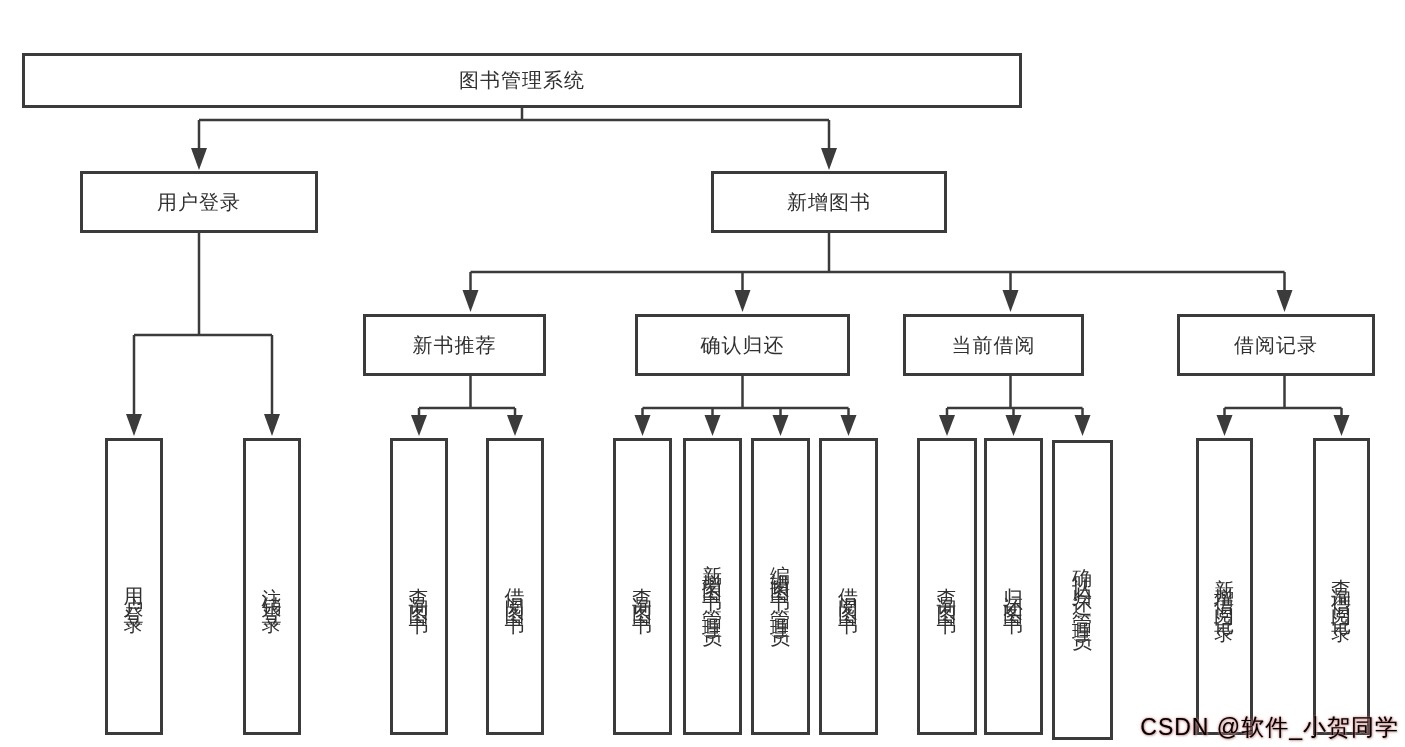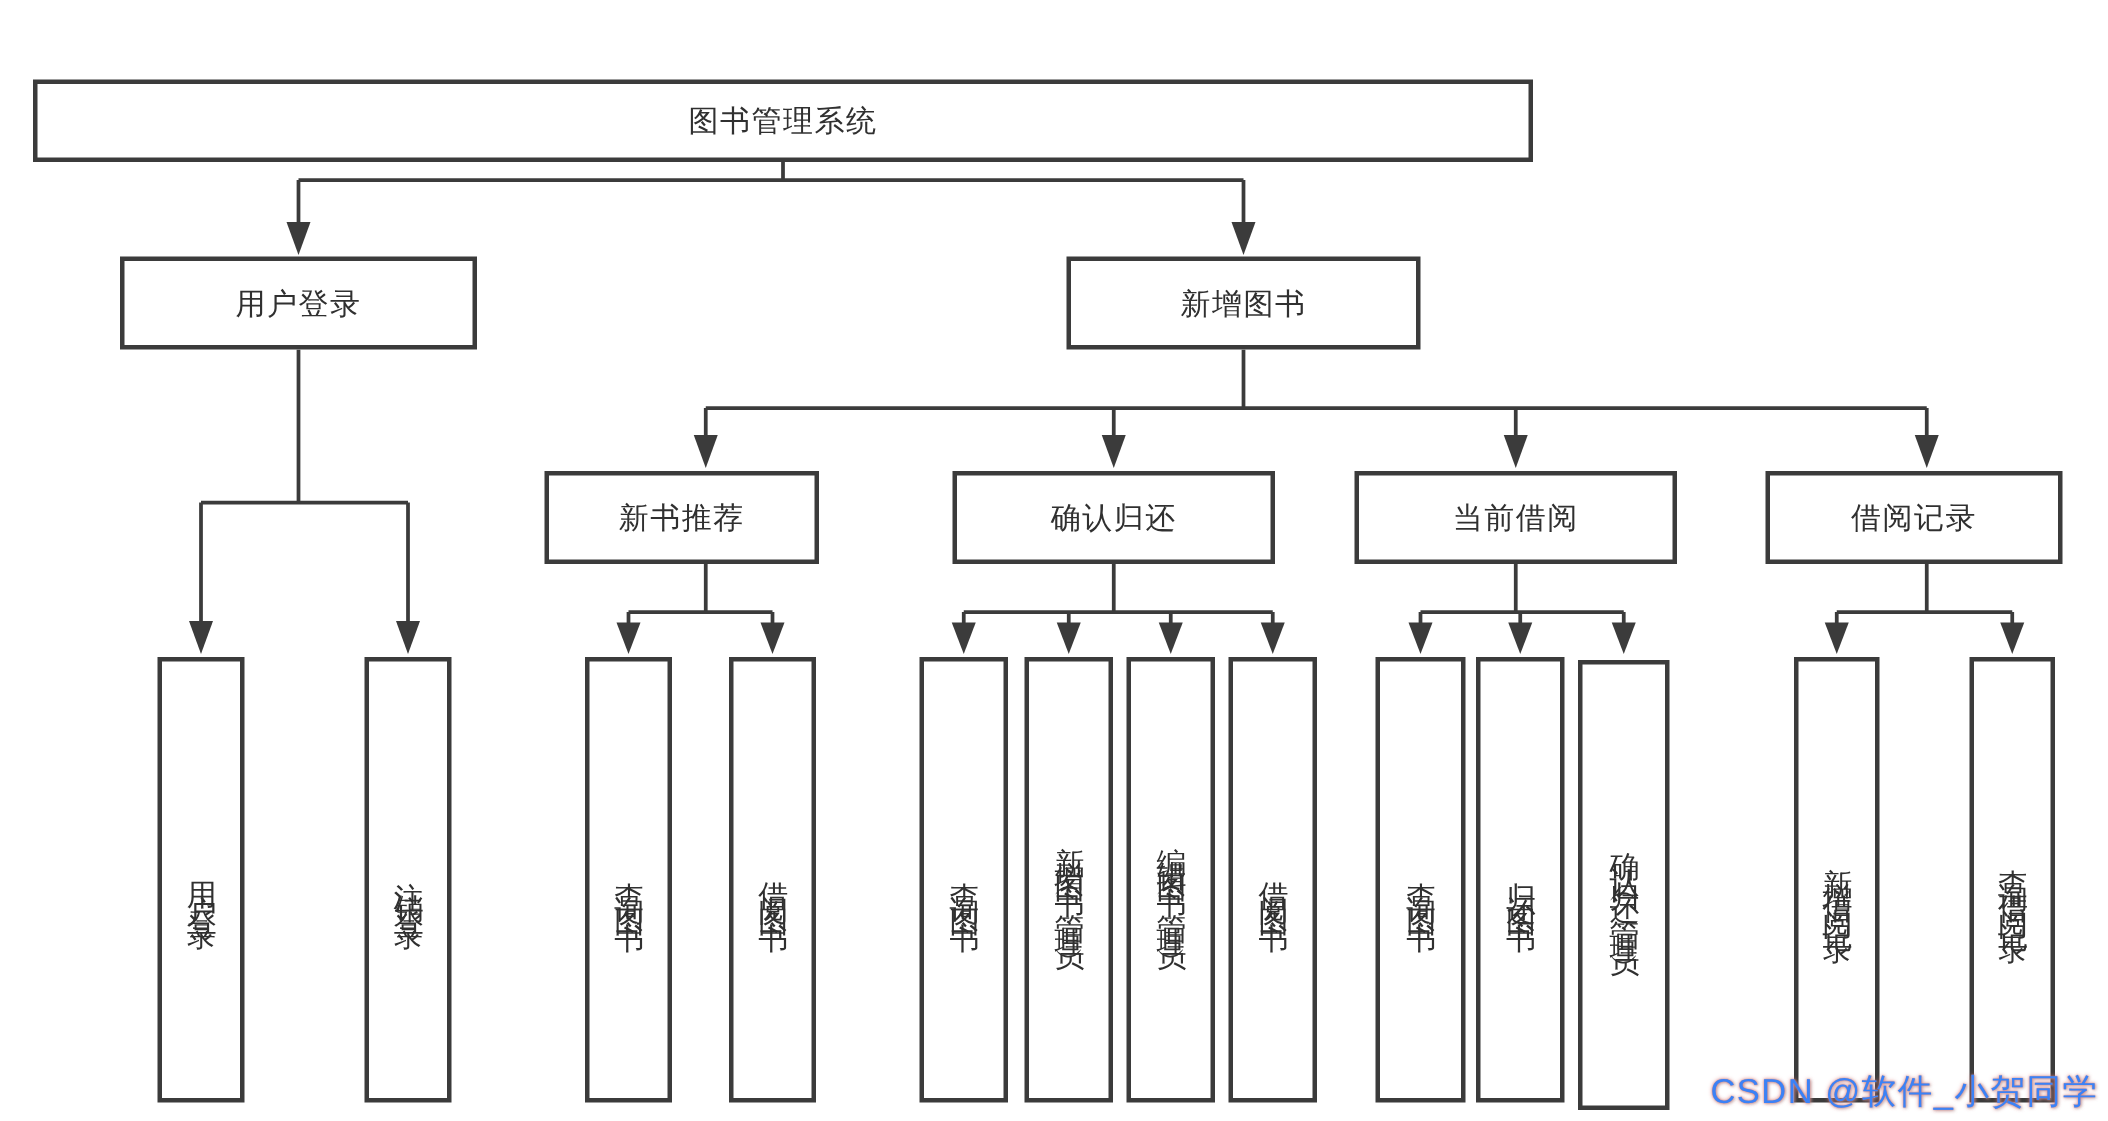--- a/index.html
+++ b/index.html
@@ -17,21 +17,21 @@
   .root-box{font-size:20px;letter-spacing:1px;}
   .h-box{font-size:20px;letter-spacing:1px;}
   .leaf-box{
     writing-mode:vertical-rl;text-orientation:mixed;
     font-size:20px;letter-spacing:9px;line-height:1;
     padding-top:6px;
   }
   .watermark{
     position:absolute;z-index:2;right:6px;bottom:4px;
     font-size:23px;letter-spacing:1px;
-    color:#3b82f6;
+    color:#000000;
     text-shadow:0 0 3px rgba(222,120,120,.9),0 0 1px rgba(190,120,120,.95),1px 1px 2px rgba(160,160,160,.6);
   }
 </style>
 </head>
 <body>
 
 <div id="canvas">
 
   <svg class="connectors" width="1405" height="747" viewBox="0 0 1405 747">
     <g stroke="#3b3b3b" stroke-width="2.5" fill="none">
@@ -106,21 +106,21 @@
   <div class="box h-box" style="left:711px;top:171px;width:236px;height:62px;">
     <span>新增图书</span>
   </div>
 
   <div class="box h-box" style="left:363px;top:314px;width:183px;height:62px;">
     <span>新书推荐</span>
   </div>
   <div class="box h-box" style="left:635px;top:314px;width:215px;height:62px;">
     <span>确认归还</span>
   </div>
-  <div class="box h-box" style="left:903px;top:314px;width:215px;height:62px;">
+  <div class="box h-box" style="left:903px;top:314px;width:181px;height:62px;">
     <span>当前借阅</span>
   </div>
   <div class="box h-box" style="left:1177px;top:314px;width:198px;height:62px;">
     <span>借阅记录</span>
   </div>
 
   <div class="box leaf-box" style="left:105px;top:438px;width:58px;height:297px;">
     <span>用户登录</span>
   </div>
   <div class="box leaf-box" style="left:243px;top:438px;width:58px;height:297px;">

